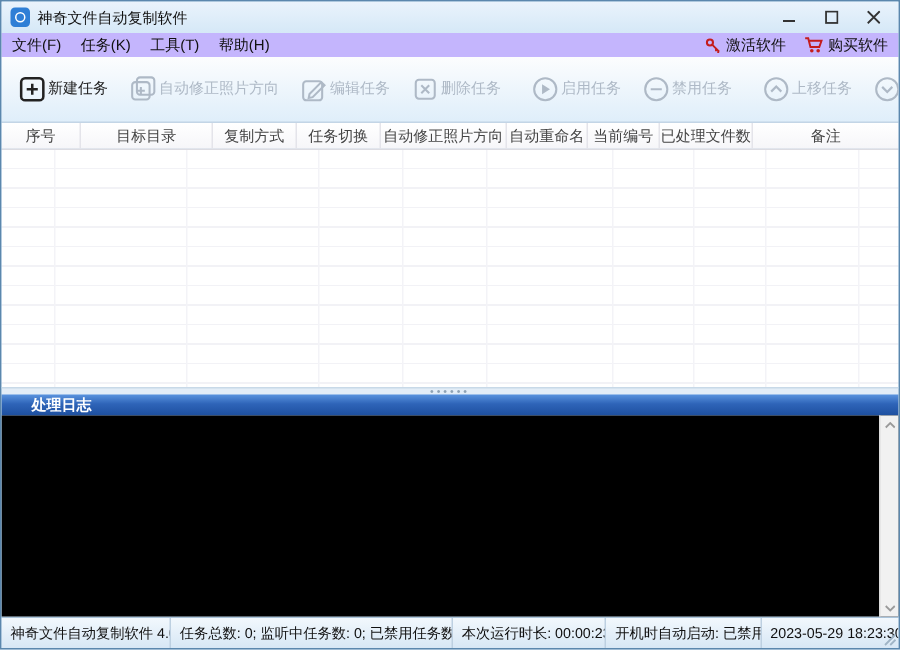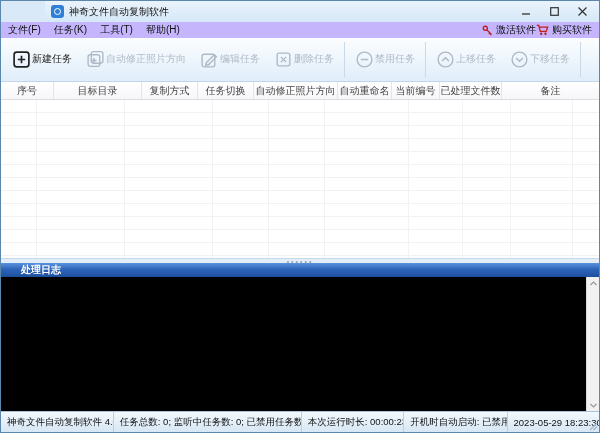--- a/index.html
+++ b/index.html
@@ -3,33 +3,33 @@
 <meta charset="utf-8">
 <style>
   * { margin:0; padding:0; box-sizing:border-box; }
   html,body { width:600px; height:433px; font-family:"Liberation Sans","DejaVu Sans",sans-serif; }
   .window{
     width:600px;height:433px;border:1px solid #5b87ad;background:#d9e9f8;
     display:flex;flex-direction:column;overflow:hidden;position:relative;
   }
   
   .titlebar{height:21px;flex:0 0 21px;display:flex;align-items:center;
-    background:linear-gradient(#eaf3fc,#d5e8f7);padding:0 4px;margin-left:44px;}
+    background:linear-gradient(#eaf3fc,#d5e8f7);padding:0 4px;}
   .app-icon{width:13px;height:13px;border-radius:3px;background:#2f7fd6;
     display:inline-flex;align-items:center;justify-content:center;margin:0 5px 0 2px;flex:0 0 auto;}
   .app-icon .ring{width:7px;height:7px;border:1.5px solid #fff;border-radius:50%;}
   .title-text{font-size:10px;color:#111;white-space:nowrap;}
   .win-controls{margin-left:auto;display:flex;align-items:center;gap:6px;padding-right:2px;}
   .win-btn{width:22px;height:15px;display:flex;align-items:center;justify-content:center;color:#333;}
   .win-btn svg{display:block;}
   
   .menubar{height:16px;flex:0 0 16px;display:flex;align-items:center;background:#c4b5fd;
     padding:0 7px;font-size:10px;color:#111;}
   .menu-item{margin-right:13px;white-space:nowrap;cursor:default;}
-  .menu-right{margin-left:auto;display:flex;align-items:flex-start;}
+  .menu-right{margin-left:auto;display:flex;align-items:flex-start;gap:12px;}
   .menu-link{display:flex;align-items:center;gap:3px;white-space:nowrap;color:#111;}
   
   .toolbar{height:44px;flex:0 0 44px;display:flex;align-items:stretch;
     background:linear-gradient(#fcfdfe,#dfeefa);border-bottom:1px solid #c3d5e6;padding:0 4px;}
   .tb-btn{display:flex;align-items:center;justify-content:center;
     padding:2px 7px 3px;font-size:10px;color:#222;white-space:nowrap;gap:1px;}
   .tb-btn .ticon{height:22px;display:flex;align-items:center;justify-content:center;}
   .tb-btn.disabled{color:#aeb9c6;}
   .tb-sep{width:1px;background:#c9d9e8;margin:4px 3px;}
   
@@ -154,20 +154,29 @@
             <path d="M6.5 6.5 L11.5 11.5 M11.5 6.5 L6.5 11.5" stroke="currentColor" stroke-width="1.3"></path>
           </svg>
       </span>
       <span>删除任务</span>
     </span>
     <span class="tb-sep"></span>
     <span class="tb-btn disabled">
       <span class="ticon">
         <svg width="19" height="19" viewBox="0 0 18 18">
             <circle cx="9" cy="9" r="7" fill="none" stroke="currentColor" stroke-width="1.3"></circle>
+            <path d="M7 5.8 L12 9 L7 12.2 Z" fill="currentColor"></path>
+          </svg>
+      </span>
+      <span>启用任务</span>
+    </span>
+    <span class="tb-btn disabled">
+      <span class="ticon">
+        <svg width="19" height="19" viewBox="0 0 18 18">
+            <circle cx="9" cy="9" r="7" fill="none" stroke="currentColor" stroke-width="1.3"></circle>
             <path d="M5.5 9 H12.5" stroke="currentColor" stroke-width="1.4"></path>
           </svg>
       </span>
       <span>禁用任务</span>
     </span>
     <span class="tb-sep"></span>
     <span class="tb-btn disabled">
       <span class="ticon">
         <svg width="19" height="19" viewBox="0 0 18 18">
             <circle cx="9" cy="9" r="7" fill="none" stroke="currentColor" stroke-width="1.3"></circle>

